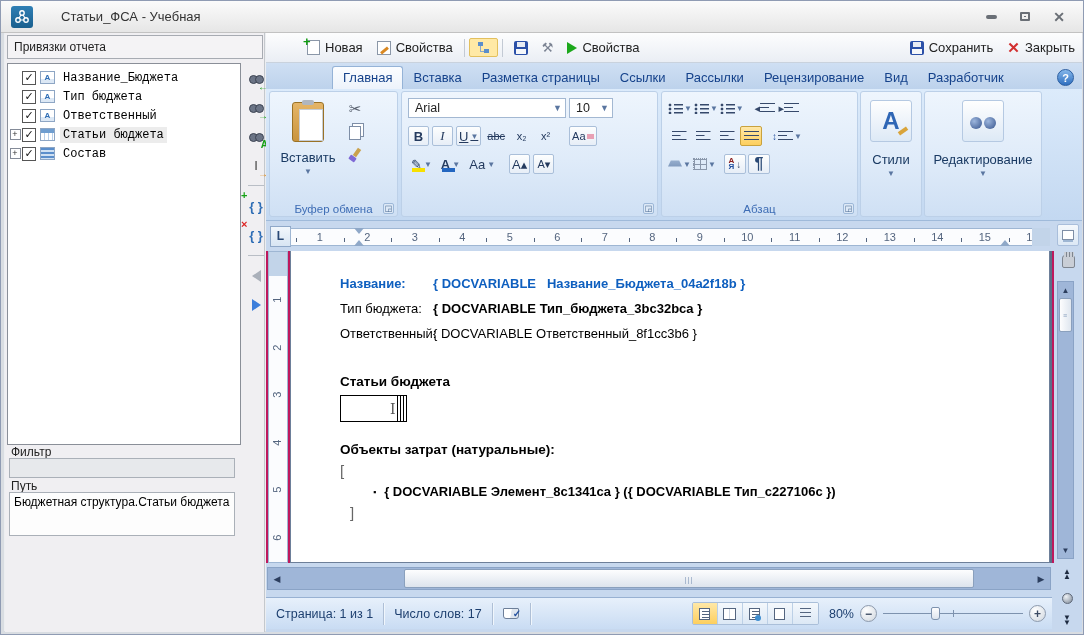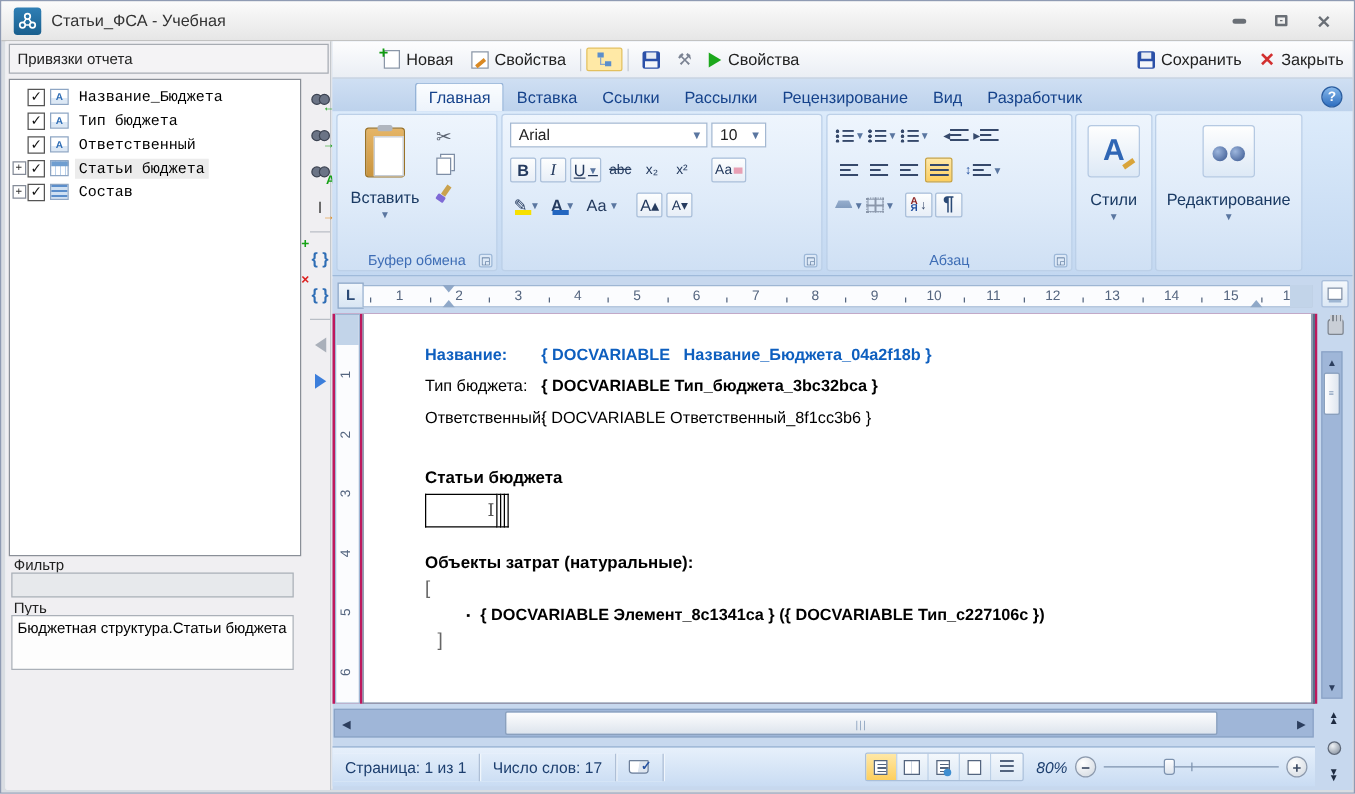--- a/index.html
+++ b/index.html
@@ -1,20 +1,20 @@
 <!DOCTYPE html>
 <html><head>
 <meta charset="utf-8">
 <style>
   html,body{margin:0;padding:0;background:#cfd4da;font-family:"Liberation Sans",sans-serif;}
   *{box-sizing:border-box;}
   .window{position:relative;width:1084px;height:635px;background:#eceef1;border:1px solid #8f9bb3;box-shadow:0 0 0 3px #d9dde2 inset;overflow:hidden;}
 
   
-  .titlebar{position:absolute;left:0;top:0;width:1084px;height:32px;background:linear-gradient(#fbfbfb,#e6e6e6);border-bottom:1px solid #c2c2c2;display:flex;align-items:center;}
+  .titlebar{position:absolute;left:0;top:0;width:1084px;height:32px;background:linear-gradient(#fbfbfb,#e6e6e6);border-bottom:1px solid #c2c2c2;display:flex;align-items:center;gap:20px;}
   .app-icon{width:22px;height:22px;margin:0 8px 0 10px;border-radius:3px;background:linear-gradient(#2f7fb5,#195f8e);display:flex;align-items:center;justify-content:center;}
   .title-text{font-size:13px;color:#333;}
   .winbtns{margin-left:auto;display:flex;gap:18px;margin-right:18px;align-items:center;}
   .winbtn{width:16px;height:14px;display:flex;align-items:center;justify-content:center;color:#6a6f76;font-size:13px;cursor:default;}
   .glyph-min{width:11px;height:4px;border:2px solid #6a6f76;border-radius:2px;}
   .glyph-rest{width:10px;height:9px;border:2px solid #6a6f76;border-radius:1px;position:relative;}
   .glyph-rest::after{content:"";position:absolute;left:2px;top:2px;width:2px;height:1px;background:#6a6f76;}
   .glyph-close{font-weight:bold;font-size:14px;}
 
   
@@ -197,21 +197,21 @@
   .sb-views{margin-left:auto;display:flex;border:1px solid #aabfd9;border-radius:2px;overflow:hidden;}
   .view-btn{width:25px;height:21px;display:flex;align-items:center;justify-content:center;background:linear-gradient(#f4f8fc,#dce8f5);border-right:1px solid #bcd0e6;}
   .view-btn.active{background:linear-gradient(#ffe8a7,#fdcf5e);}
   .vic{width:11px;height:12px;background:#fff;border:1px solid #54657f;}
   .vic-lines{background:#fff repeating-linear-gradient(#54657f 0 1px,transparent 1px 3px) 2px 2px/7px 8px no-repeat;}
   .vic-book{width:13px;background:linear-gradient(90deg,#fff 46%,#cdd6e2 46% 54%,#fff 54%);}
   .vic-web{position:relative;}
   .vic-web::after{content:"";position:absolute;right:-2px;bottom:-2px;width:6px;height:6px;border-radius:50%;background:#3f8ed0;}
   .vic-outline{background:#fff repeating-linear-gradient(#54657f 0 1px,transparent 1px 3px) 4px 2px/5px 8px no-repeat,#fff repeating-linear-gradient(#9aa7ba 0 1px,transparent 1px 3px) 1px 2px/2px 8px no-repeat;}
   .vic-draft{border:none;background:repeating-linear-gradient(#54657f 0 1.5px,transparent 1.5px 4px);}
-  .sb-zoomval{margin-left:10px;font-style:italic;}
+  .sb-zoomval{margin-left:10px;}
   .zoom-circle{width:17px;height:17px;border-radius:50%;background:radial-gradient(circle at 35% 30%,#fff,#cfd6de);border:1px solid #8d9aad;color:#3c4b63;font-size:12px;font-weight:bold;display:flex;align-items:center;justify-content:center;line-height:1;margin:0 6px;}
   .zoom-slider{position:relative;width:140px;height:17px;}
   .zs-track{position:absolute;left:0;right:0;top:8px;height:1px;background:#7d92ae;}
   .zs-center{position:absolute;left:70px;top:5px;width:1px;height:7px;background:#7d92ae;}
   .zs-thumb{position:absolute;left:48px;top:2px;width:9px;height:13px;background:linear-gradient(#fdfdfe,#dde4ed);border:1px solid #7d92ae;border-radius:2px 2px 3px 3px;}
 </style>
 </head>
 <body>
 
 <div class="window">
@@ -346,20 +346,21 @@
         <div class="tb-item">
             <span class="icon-closex">✕</span>
             <span>Закрыть</span>
           </div>
       </div>
     </div>
 
     <div class="tabstrip">
       <span class="rtab active">Главная</span>
       <span class="rtab">Вставка</span>
+      <span class="rtab">Разметка страницы</span>
       <span class="rtab">Ссылки</span>
       <span class="rtab">Рассылки</span>
       <span class="rtab">Рецензирование</span>
       <span class="rtab">Вид</span>
       <span class="rtab">Разработчик</span>
       <span class="help-btn">?</span>
     </div>
 
     <div class="ribbon">
 

